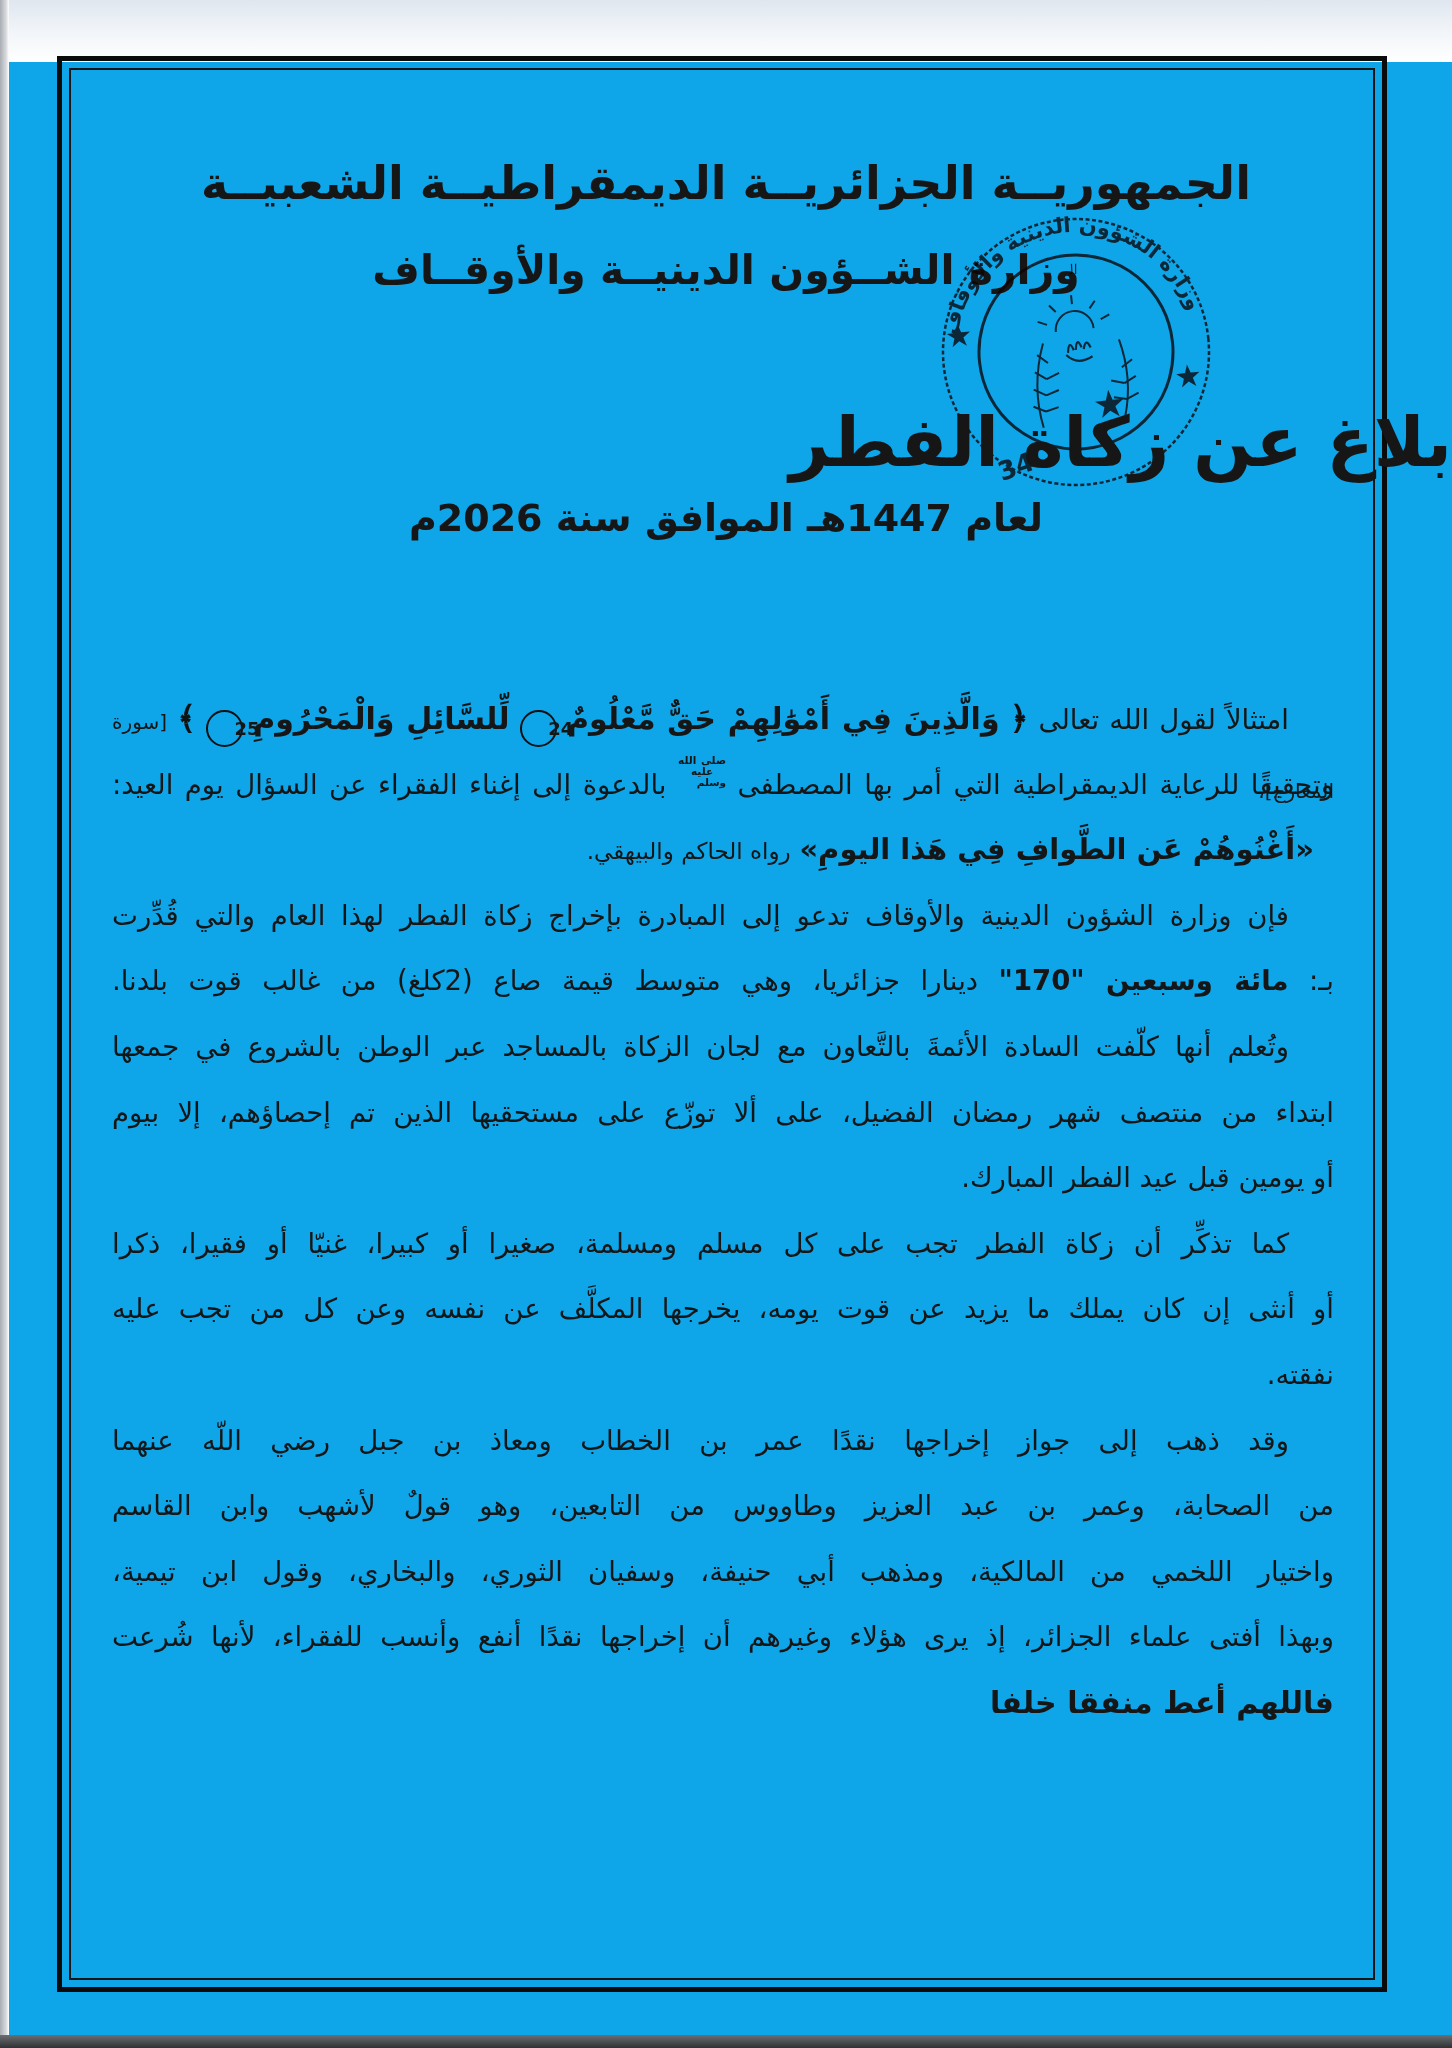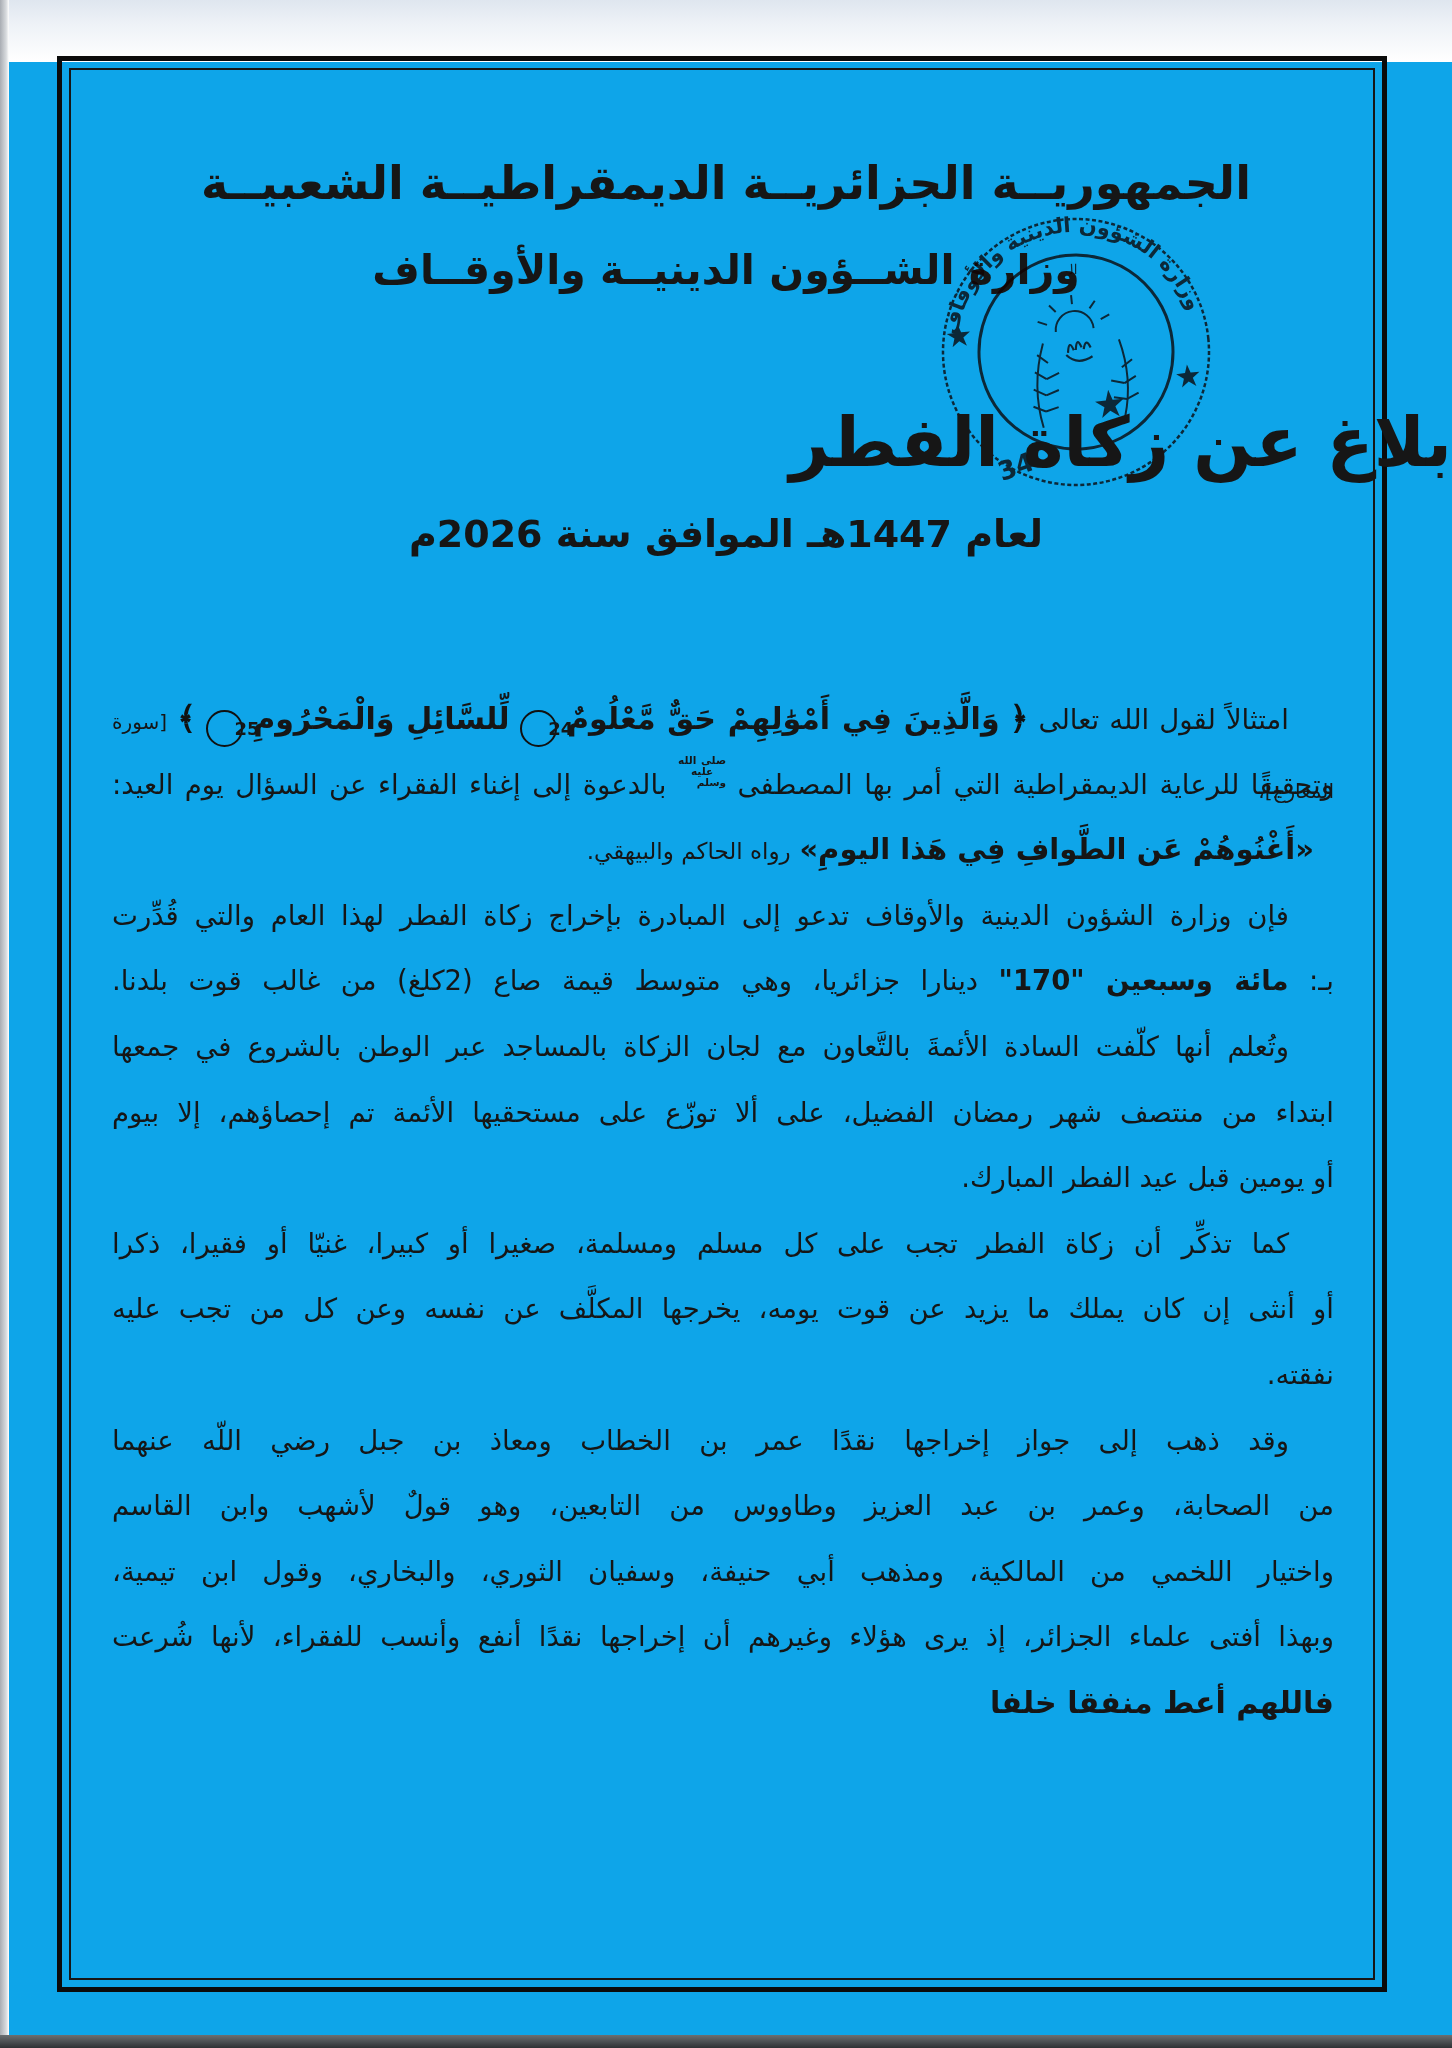--- a/index.html
+++ b/index.html
@@ -25,21 +25,21 @@
   .frame{position:absolute;left:57px;top:56px;width:1320px;height:1926px;
     border:5px solid #0b0b0b;}
   .frame-inner{position:absolute;inset:7px;border:2px solid #161616;}
   
   .hdr1{position:absolute;left:0;top:156px;width:100%;text-align:center;
     font-size:46px;font-weight:bold;letter-spacing:1px;}
   .hdr2{position:absolute;left:0;top:246px;width:100%;text-align:center;
     font-size:41px;font-weight:bold;}
   .title{position:absolute;left:0;top:402px;width:100%;text-align:right;
     font-size:69px;font-weight:bold;}
-  .subtitle{position:absolute;left:0;top:512px;width:100%;text-align:center;
+  .subtitle{position:absolute;left:0;top:496px;width:100%;text-align:center;
     font-size:38px;font-weight:bold;}
   
   .stamp{position:absolute;left:936px;top:212px;width:280px;height:280px;
     opacity:.9;mix-blend-mode:multiply;transform:rotate(-6deg);}
   
   .body{position:absolute;left:112px;top:686px;width:1222px;}
   .line{height:65.6px;line-height:65.6px;font-size:27.5px;overflow:visible;}
   .just{text-align:justify;text-align-last:justify;}
   .start{text-align:right;}
   .indent{text-indent:45px;}
@@ -144,21 +144,21 @@
     </div>
 
     <div class="line just indent">فإن وزارة الشؤون الدينية والأوقاف تدعو إلى المبادرة بإخراج زكاة الفطر لهذا العام والتي قُدِّرت</div>
     <div class="line just">
       <span>بـ:</span>
       <span class="b">مائة وسبعين "170"</span>
       <span>دينارا جزائريا، وهي متوسط قيمة صاع (2كلغ) من غالب قوت بلدنا.</span>
     </div>
 
     <div class="line just indent">وتُعلم أنها كلّفت السادة الأئمةَ بالتَّعاون مع لجان الزكاة بالمساجد عبر الوطن بالشروع في جمعها</div>
-    <div class="line just">ابتداء من منتصف شهر رمضان الفضيل، على ألا توزّع على مستحقيها الأئمة تم إحصاؤهم، إلا بيوم</div>
+    <div class="line just">ابتداء من منتصف شهر رمضان الفضيل، على ألا توزّع على مستحقيها الذين تم إحصاؤهم، إلا بيوم</div>
     <div class="line start">أو يومين قبل عيد الفطر المبارك.</div>
 
     <div class="line just indent">كما تذكِّر أن زكاة الفطر تجب على كل مسلم ومسلمة، صغيرا أو كبيرا، غنيّا أو فقيرا، ذكرا</div>
     <div class="line just">أو أنثى إن كان يملك ما يزيد عن قوت يومه، يخرجها المكلَّف عن نفسه وعن كل من تجب عليه</div>
     <div class="line start">نفقته.</div>
 
     <div class="line just indent">وقد ذهب إلى جواز إخراجها نقدًا عمر بن الخطاب ومعاذ بن جبل رضي اللّه عنهما</div>
     <div class="line just">من الصحابة، وعمر بن عبد العزيز وطاووس من التابعين، وهو قولٌ لأشهب وابن القاسم</div>
     <div class="line just">واختيار اللخمي من المالكية، ومذهب أبي حنيفة، وسفيان الثوري، والبخاري، وقول ابن تيمية،</div>
     <div class="line just">وبهذا أفتى علماء الجزائر، إذ يرى هؤلاء وغيرهم أن إخراجها نقدًا أنفع وأنسب للفقراء، لأنها شُرعت</div>

